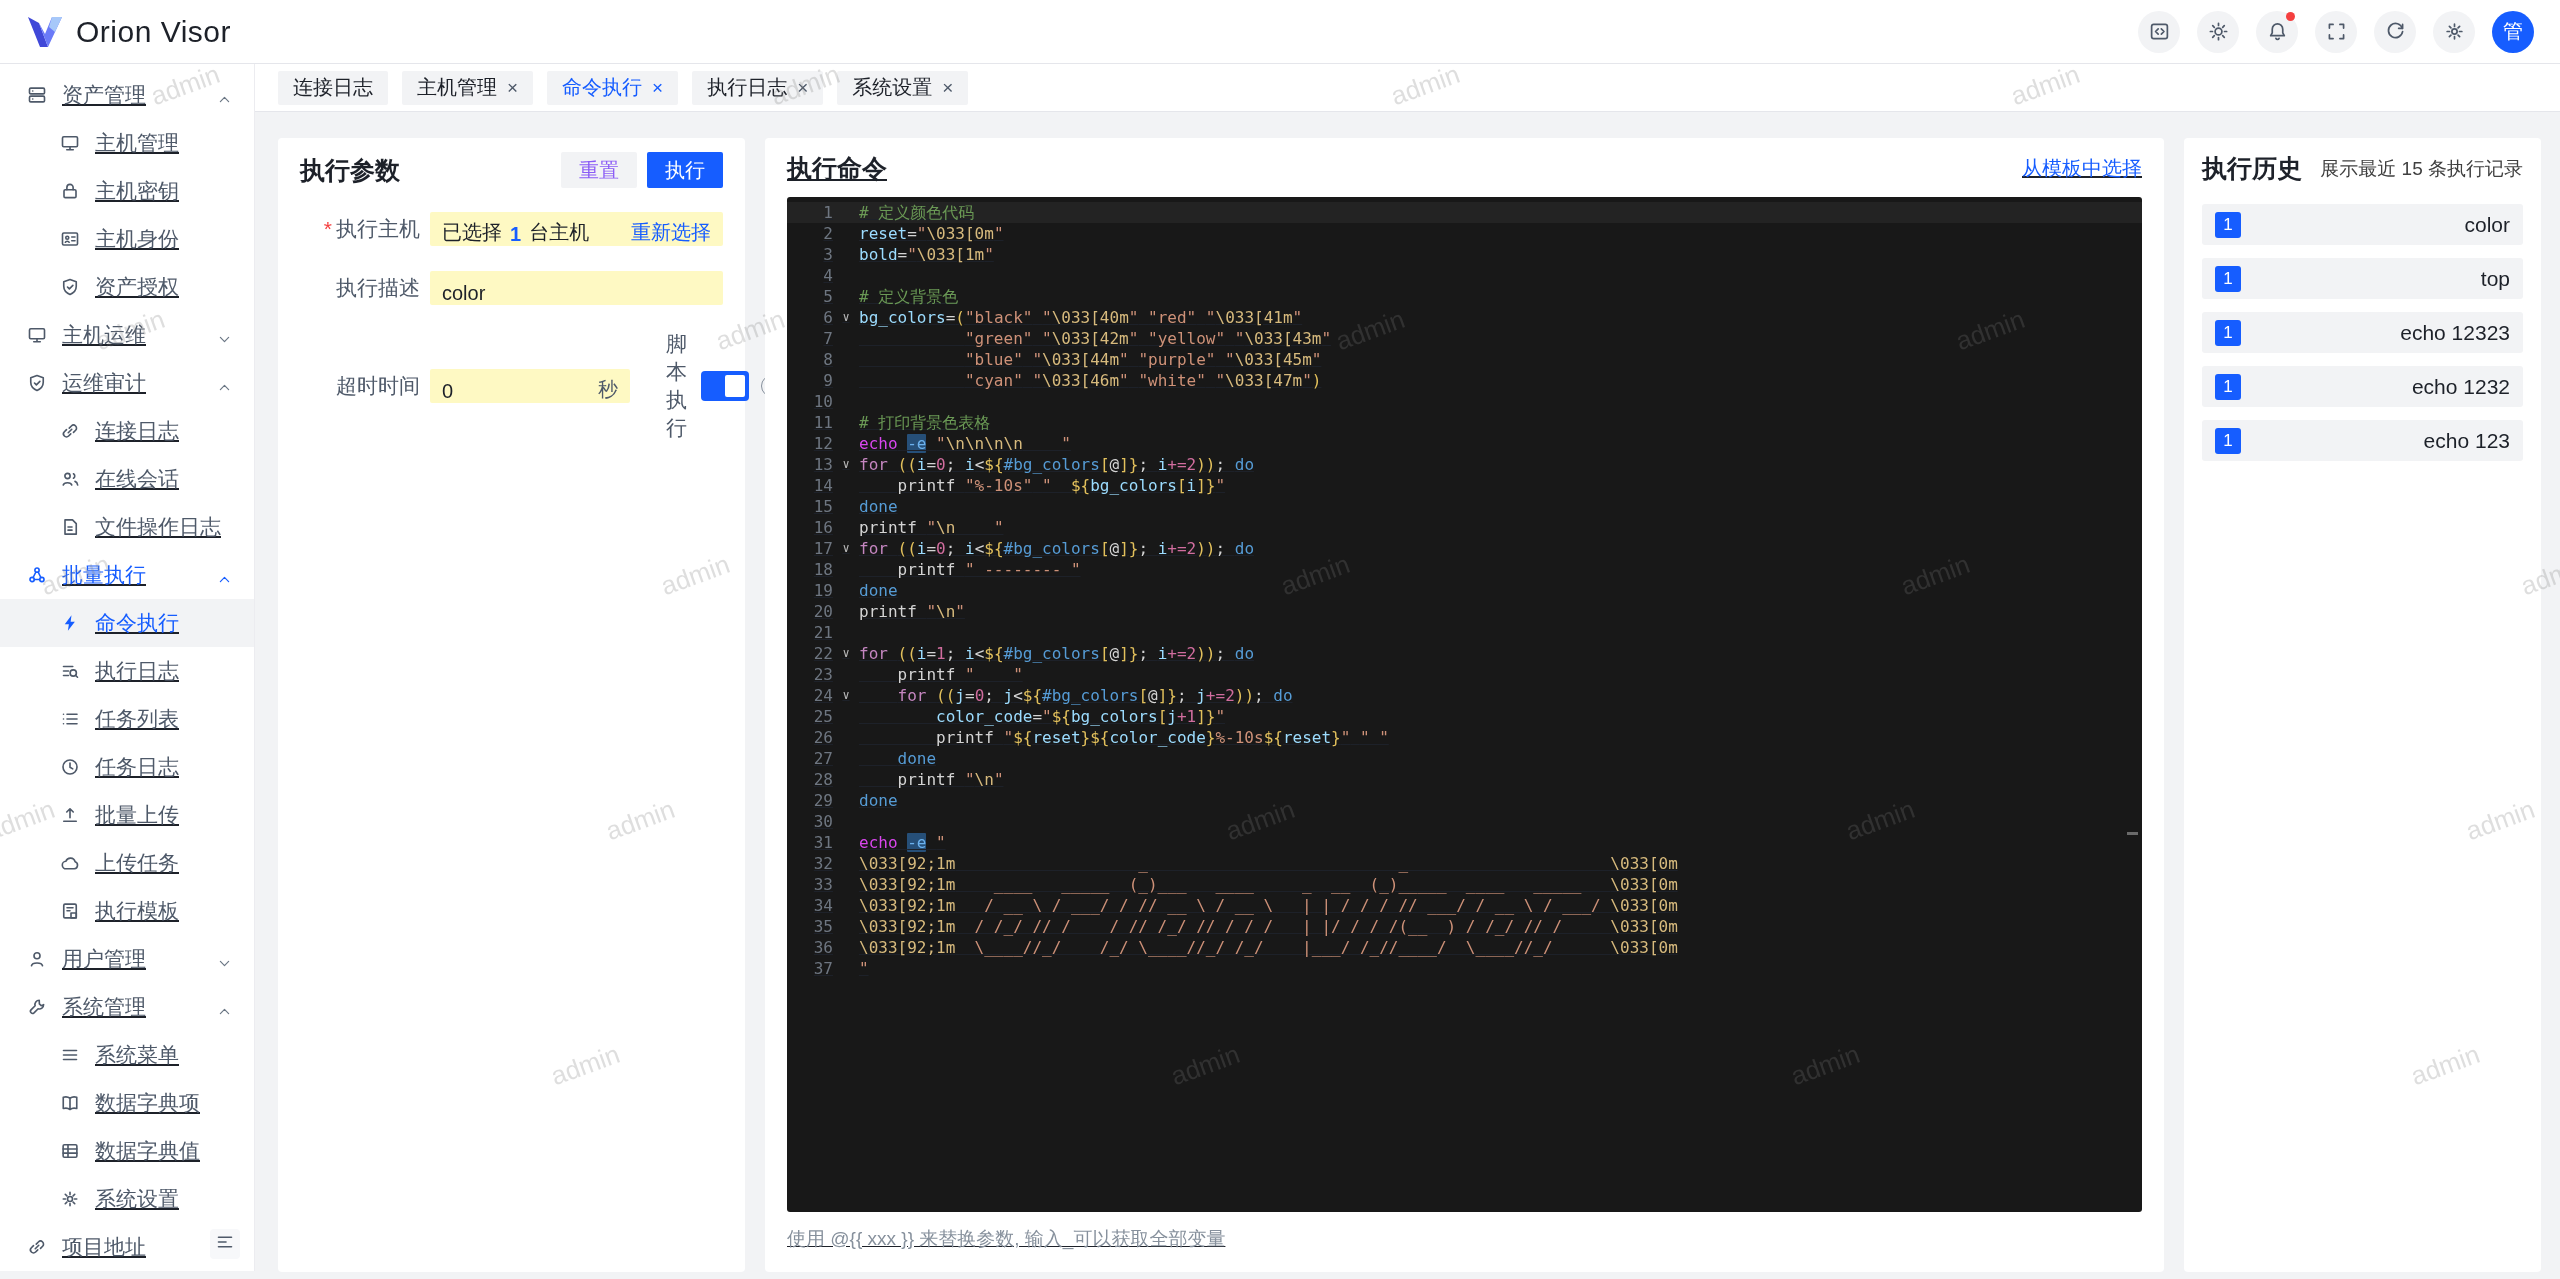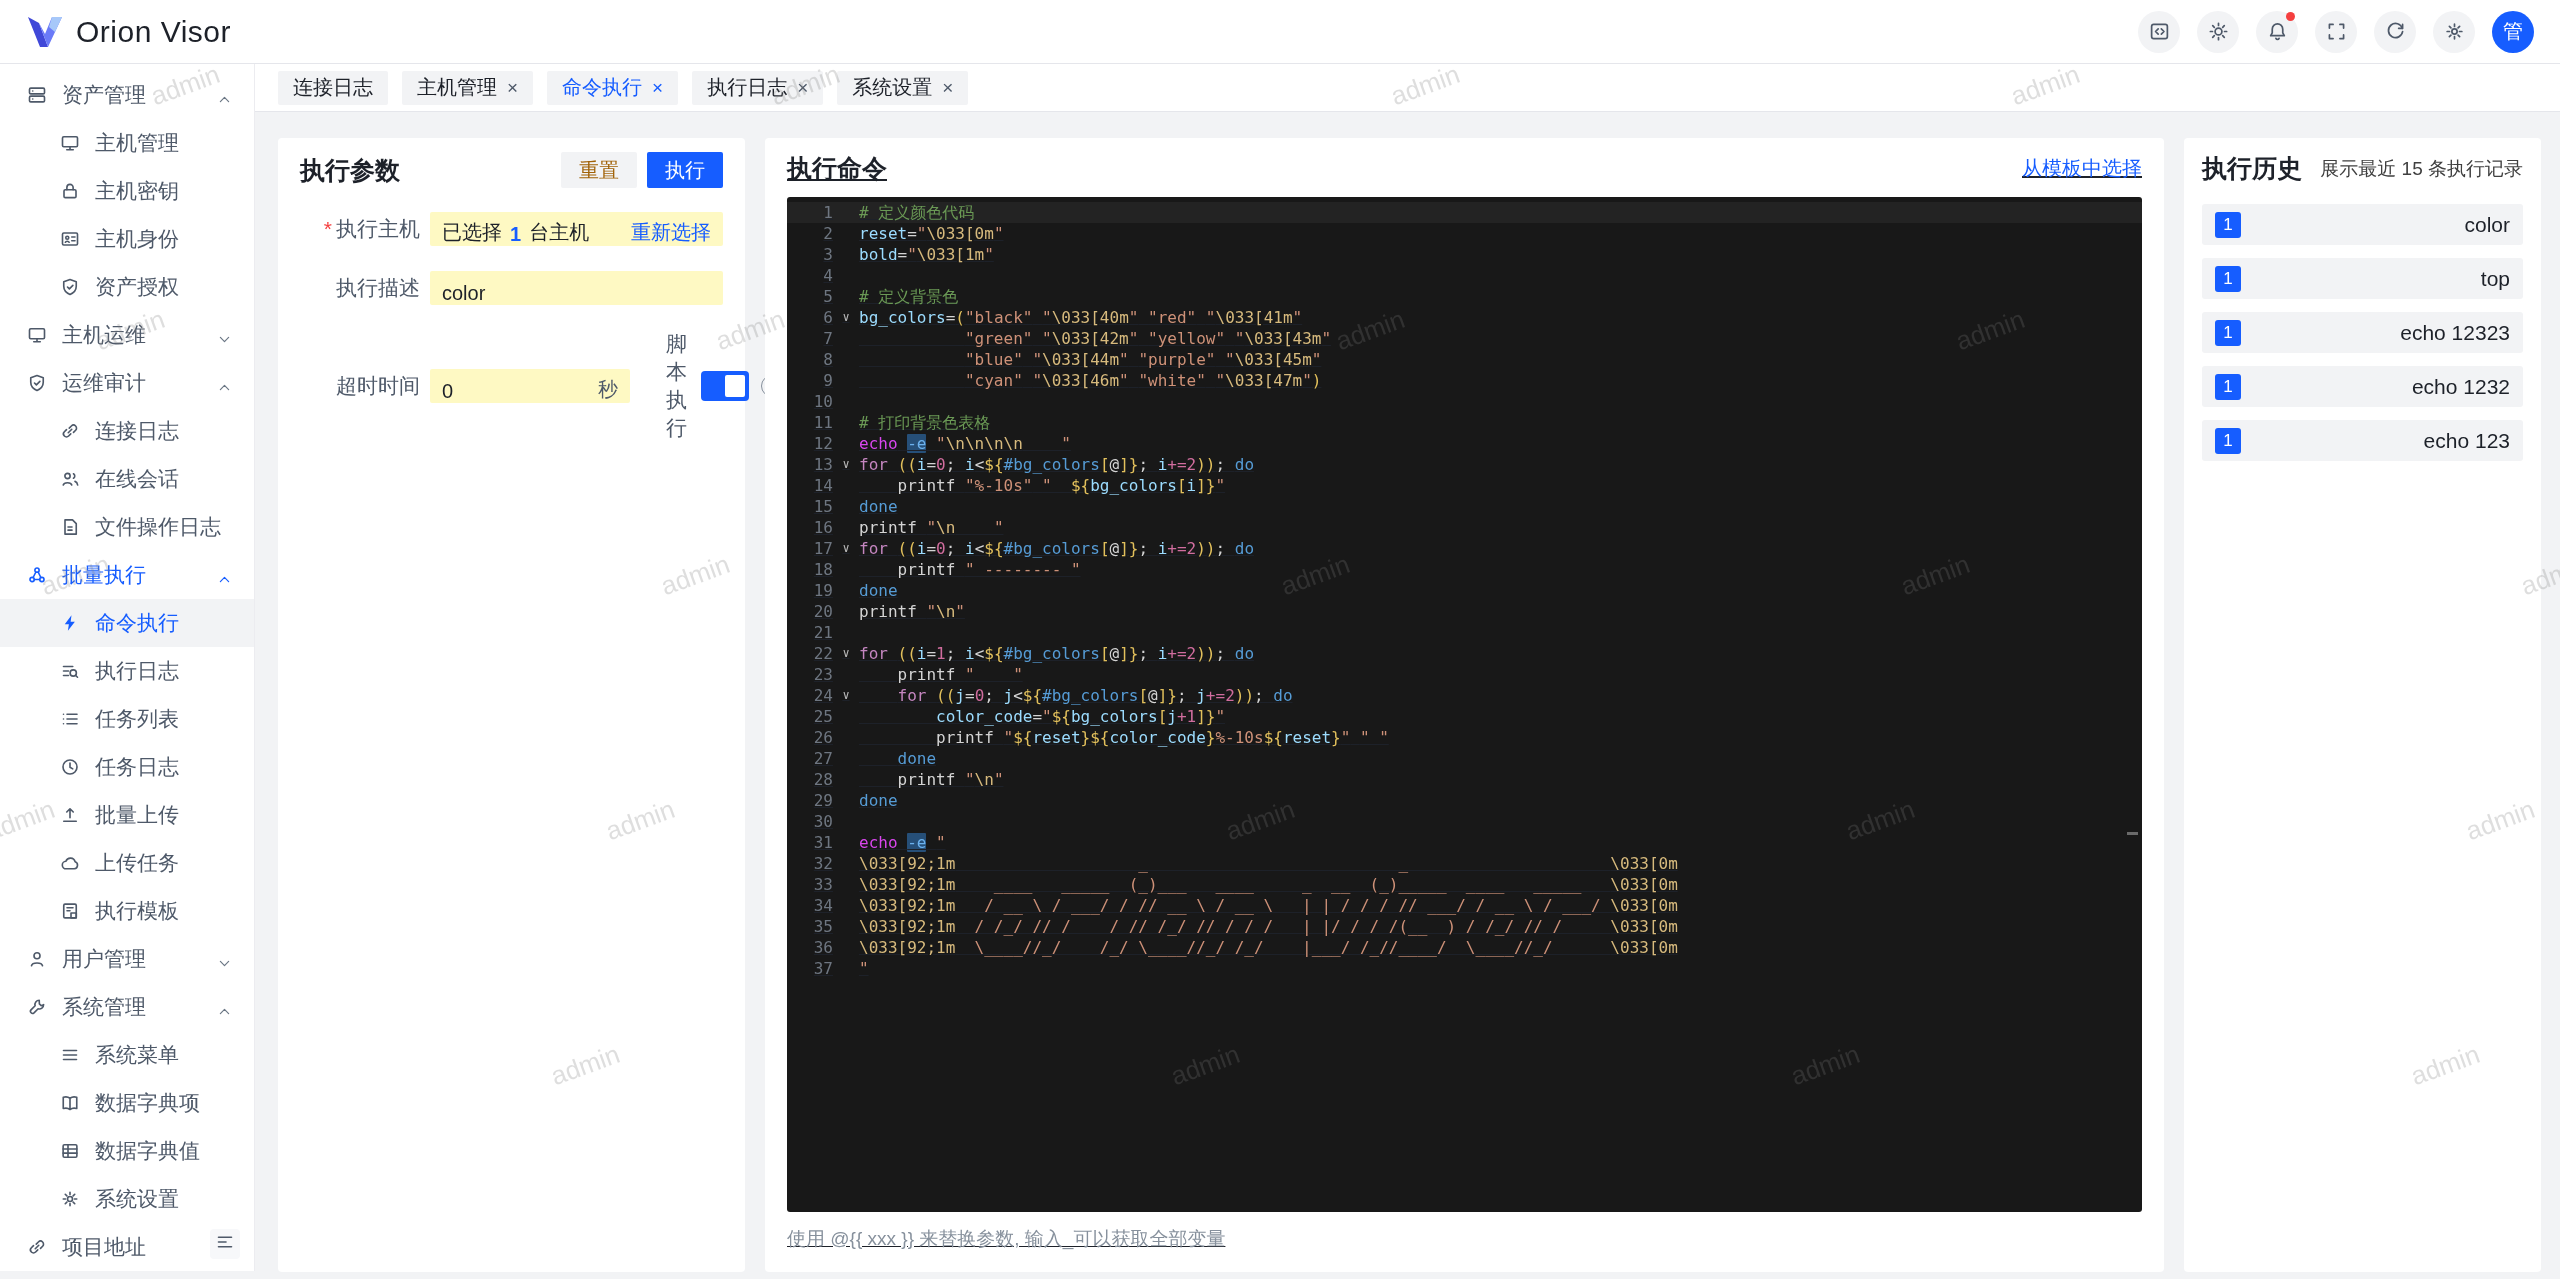--- a/index.html
+++ b/index.html
@@ -19,21 +19,21 @@
   .top-actions { margin-left:auto; display:flex; align-items:center; gap:17px; }
   .action-btn { width:42px; height:42px; border-radius:50%; background:#f2f3f5; color:#4e5969;
     display:flex; align-items:center; justify-content:center; position:relative; cursor:pointer; }
   .action-btn svg { width:21px; height:21px; }
   .red-dot { position:absolute; top:1px; right:3px; width:9px; height:9px; border-radius:50%; background:#f53f3f; }
   .avatar { width:42px; height:42px; border-radius:50%; background:#165dff; color:#fff;
     display:flex; align-items:center; justify-content:center; font-size:20px; cursor:pointer; }
 
   
   .sidebar { position:fixed; left:0; top:64px; bottom:8px; width:255px; background:#fff;
-    border-right:1px solid #ececf0; z-index:9; padding-top:7px; }
+    border-right:1px solid #ececf0; z-index:9; padding-top:7px;text-decoration:underline; }
   .side-item { height:48px; display:flex; align-items:center; font-size:21px; color:#4e5969;
     cursor:pointer; position:relative; }
   .side-item .ic { width:20px; height:20px; margin-right:15px; flex:none; display:flex; }
   .side-item .ic svg { width:20px; height:20px; }
   .side-item.lv1 { padding-left:27px; }
   .side-item.lv2 { padding-left:60px; }
   .side-item .chev { position:absolute; right:22px; width:15px; height:15px; color:#6b7785; }
   .side-item .chev svg { width:15px; height:15px; }
   .side-item.active { background:#f2f3f5; color:#165dff; }
   .side-item.parent-active { color:#165dff; }
@@ -55,21 +55,21 @@
   .content { position:fixed; left:255px; top:112px; right:0; bottom:0; background:#f2f3f5;
     padding:26px 19px 7px 23px; display:flex; gap:20px; }
   .card { background:#fff; border-radius:4px; }
   .card-head { display:flex; align-items:center; }
   .card-title { font-size:25px; font-weight:bold; color:#1d2129; }
 
   
   .params-card { width:467px; padding:14px 22px; flex:none; }
   .btn { height:36px; border:none; border-radius:2px; font-size:20px; padding:0 18px; cursor:pointer;
     font-family:inherit; }
-  .btn-secondary { background:#f2f3f5; color:#a16207; }
+  .btn-secondary { background:#f2f3f5; color:#8b5cf6; }
   .btn-primary { background:#165dff; color:#fff; }
   .params-head-btns { margin-left:auto; display:flex; gap:10px; }
   .form { margin-top:24px; }
   .form-row { display:flex; align-items:center; margin-bottom:25px; }
   .form-label { width:120px; text-align:right; font-size:21px; color:#4e5969; margin-right:10px; flex:none; }
   .req::before { content:"*"; color:#f53f3f; margin-right:4px; }
   .field { flex:1; height:34px; background:#fef9c3; border-radius:2px; display:flex; align-items:flex-end;
     padding:0 12px; font-size:20px; color:#1d2129; }
   .count-blue { color:#165dff; font-weight:bold; margin:0 8px; }
   .link { color:#165dff; cursor:pointer; font-size:20px; }

